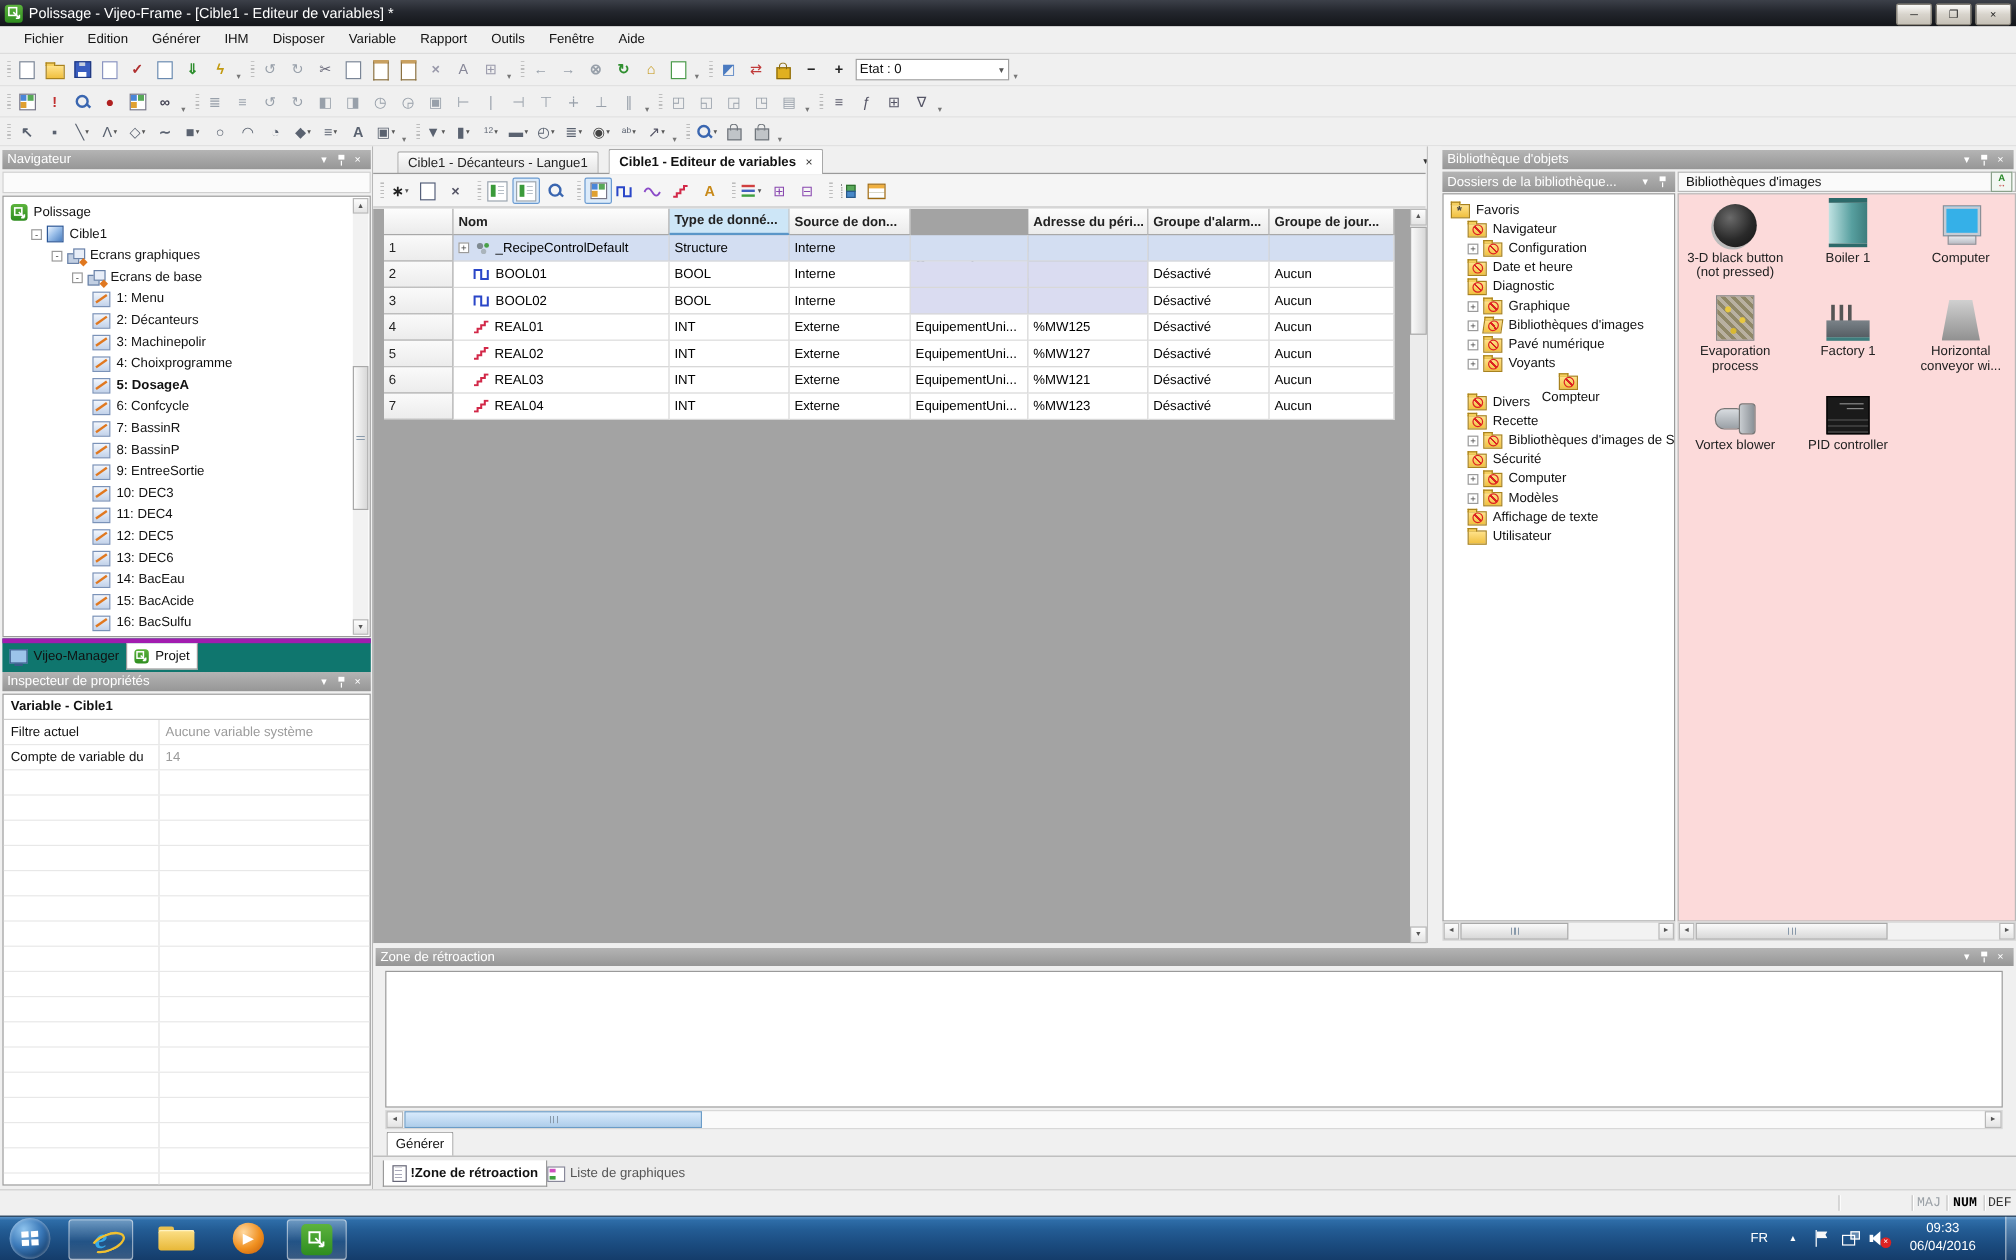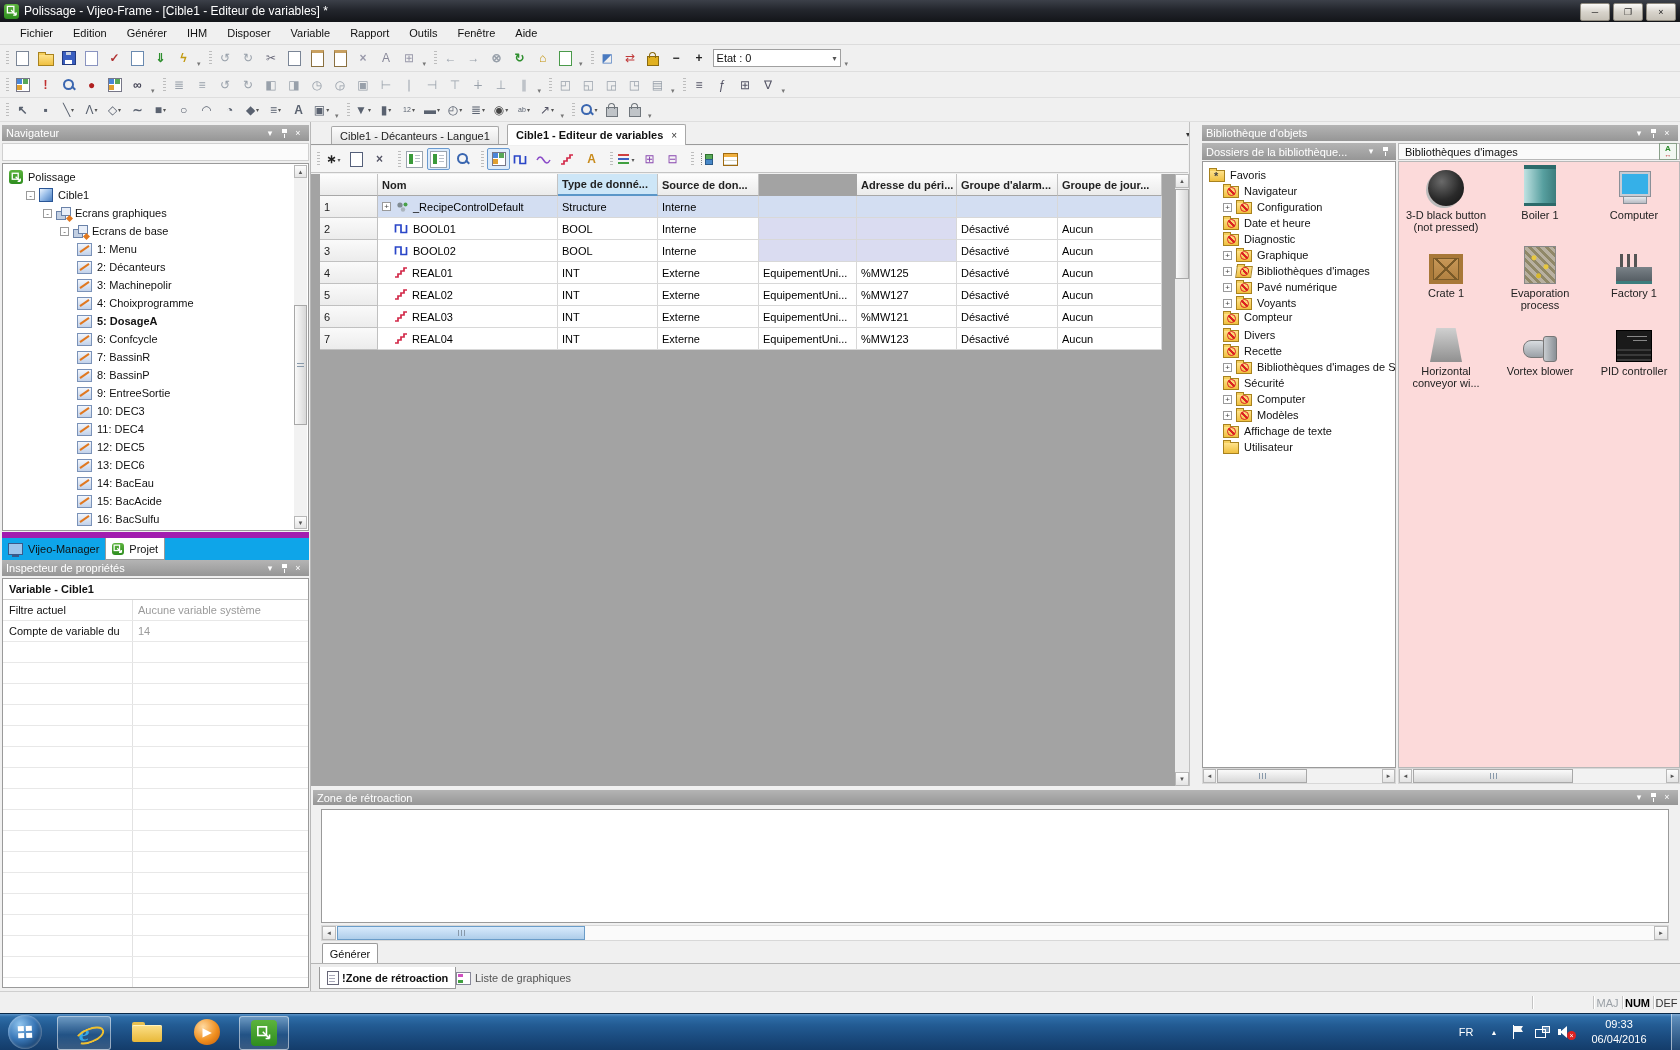--- a/index.html
+++ b/index.html
@@ -167,21 +167,21 @@
   .im-blower::after{content:"";position:absolute;right:0;top:0;width:12px;height:24px;border-radius:3px;background:linear-gradient(90deg,#c8ccd0,#8a9096);border:1px solid #777;}
   .sorticon{width:16px;height:15px;border:1px solid #8aa08a;background:#f2f7f2;display:flex;flex-direction:column;
     align-items:center;justify-content:center;line-height:6px;}
   .sorticon .a{color:#2a8a2a;font-weight:bold;font-size:8px;}
   .sorticon .ar{color:#c03030;font-size:7px;}
   
   .irow{height:20px;display:flex;border-bottom:1px solid #e8e8e8;}
   .ilab{width:130px;padding:0 0 0 6px;display:flex;align-items:center;border-right:1px solid #e2e2e2;box-sizing:border-box;color:#111;}
   .ival{flex:1;display:flex;align-items:center;padding-left:5px;color:#9a9a9a;}
   
-  #statusbar{left:0;top:991px;width:1680px;height:22px;background:#f0f0f0;border-top:1px solid #cfcfcf;box-sizing:border-box;}
+  #statusbar{left:0;top:991px;width:1680px;height:22px;background:#f0f0f0;border-top:1px solid #cfcfcf;box-sizing:border-box;font-family:Liberation Mono, monospace;}
   .ssep{position:absolute;top:4px;bottom:4px;width:1px;background:#c4c4c4;box-shadow:1px 0 0 #fff;}
   .scell{position:absolute;top:0;height:21px;display:flex;align-items:center;justify-content:center;}
   #taskbar{left:0;top:1013px;width:1680px;height:37px;
     background:linear-gradient(180deg,#5a93c8 0%,#2e6da8 8%,#235c94 30%,#1b4c80 62%,#143c6a 100%);
     border-top:1px solid #0a2a4a;box-sizing:border-box;}
   .tkbox{position:absolute;top:2px;height:32px;border:1px solid rgba(255,255,255,.5);border-radius:3px;
     background:linear-gradient(rgba(255,255,255,.30),rgba(255,255,255,.08) 45%,rgba(255,255,255,.03) 55%,rgba(255,255,255,.16));
     display:flex;align-items:center;justify-content:center;}
   .tkplain{position:absolute;top:2px;height:32px;display:flex;align-items:center;justify-content:center;}
   #orb{position:absolute;left:8px;top:1px;width:34px;height:34px;border-radius:50%;
@@ -675,21 +675,21 @@
         </div>
 
       <div class="ab" style="right:1px;top:1px;width:13px;bottom:1px;background:#f2f2f2;">
         <div class="ab sba" style="left:0;top:0;width:13px;height:13px;">▲</div>
         <div class="ab sbthumb" style="left:0;top:140px;width:13px;height:120px;">
             <span class="gripv"></span>
           </div>
         <div class="ab sba" style="left:0;bottom:0;width:13px;height:13px;">▼</div>
       </div>
     </div>
-    <div class="ab" style="left:2px;top:410px;width:307px;height:24px;background:#0ea5e9;border-top:6px solid #a21caf;display:flex;">
+    <div class="ab" style="left:2px;top:410px;width:307px;height:24px;background:#0f766e;border-top:4px solid #a21caf;display:flex;">
       <span class="navtab">
         <span class="ic-monitor"></span>
         <span>Vijeo-Manager</span>
       </span>
       <span class="navtab active">
         <span class="ic-app" style="width:12px;height:12px;">
           <svg width="10" height="10" viewBox="0 0 13 13">
               <rect x="1.5" y="1.5" width="7" height="7" fill="none" stroke="#fff" stroke-width="1.6"></rect>
               <path d="M5.5 5.5 L11 11 M11 11 L11 7.8 M11 11 L7.8 11" stroke="#fff" stroke-width="1.6" fill="none"></path>
             </svg>
@@ -1071,21 +1071,21 @@
           <div style="height: 16px; display: flex; align-items: center; white-space: nowrap; padding-left: 17px;">
             <span class="xp">+</span>
             <span class="ic-lf badge"></span>
             <span>Pavé numérique</span>
           </div>
           <div style="height: 16px; display: flex; align-items: center; white-space: nowrap; padding-left: 17px;">
             <span class="xp">+</span>
             <span class="ic-lf badge"></span>
             <span>Voyants</span>
           </div>
-          <div style="height: 16px; display: flex; align-items: flex-start; white-space: nowrap; padding-left: 17px;">
+          <div style="height: 16px; display: flex; align-items: center; white-space: nowrap; padding-left: 17px; flex-direction: column;">
             <span class="ic-lf badge"></span>
             <span>Compteur</span>
           </div>
           <div style="height: 16px; display: flex; align-items: center; white-space: nowrap; padding-left: 17px;">
             <span class="ic-lf badge"></span>
             <span>Divers</span>
           </div>
           <div style="height: 16px; display: flex; align-items: center; white-space: nowrap; padding-left: 17px;">
             <span class="ic-lf badge"></span>
             <span>Recette</span>
@@ -1146,26 +1146,20 @@
             <div class="imgicon">
               <span class="im-boiler"></span>
             </div>
             <div class="imglabel">Boiler 1</div>
           </div>
           <div class="imgitem">
             <div class="imgicon">
               <span class="im-computer"></span>
             </div>
             <div class="imglabel">Computer</div>
-          </div>
-          <div class="imgitem">
-            <div class="imgicon">
-              <span class="im-crate"></span>
-            </div>
-            <div class="imglabel">Crate 1</div>
           </div>
           <div class="imgitem">
             <div class="imgicon">
               <span class="im-evaporation"></span>
             </div>
             <div class="imglabel">Evaporation process</div>
           </div>
           <div class="imgitem">
             <div class="imgicon">
               <span class="im-factory"></span>

